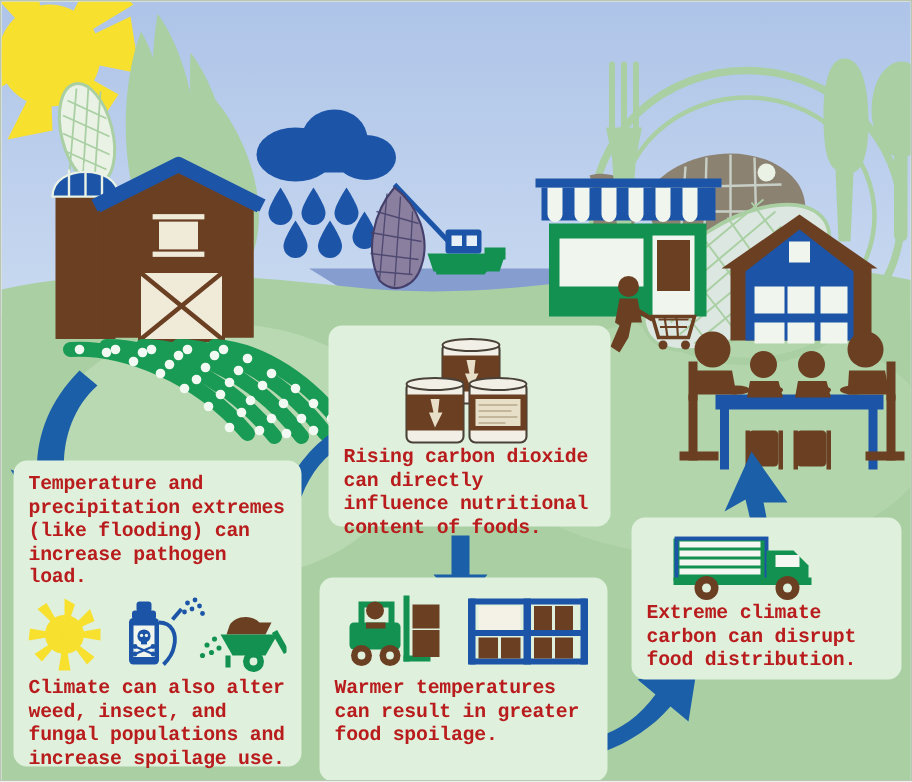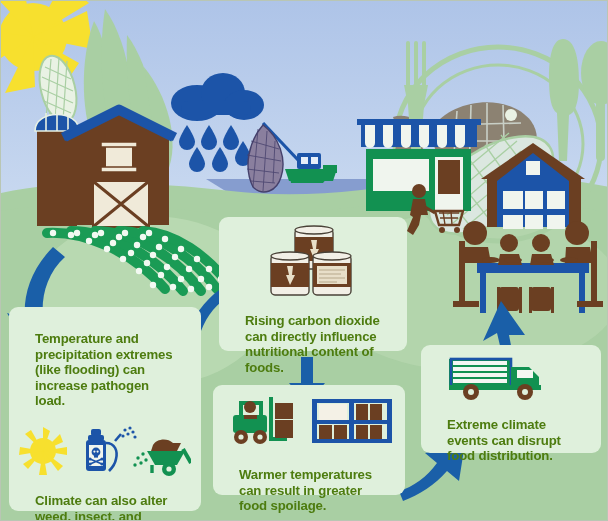--- a/index.html
+++ b/index.html
@@ -7,28 +7,28 @@
   #stage{
     position:relative;width:608px;height:521px;overflow:hidden;
     border:1px solid #b9c6b4;box-sizing:border-box;
   }
   .layer{position:absolute;left:0;top:0;width:608px;height:521px;}
   .textbox{
     position:absolute;background:#dff0dc;border-radius:9px;
     box-sizing:border-box;padding:8px 10px;
   }
   .textbox p{
-    margin:16px;color:#4d7c0f;font-weight:bold;
-    font-family:Liberation Sans, sans-serif;
+    margin:0;color:#b91c1c;font-weight:bold;
+    font-family:Liberation Mono, monospace;
     font-size:13.2px;line-height:15.6px;letter-spacing:-0.15px;
   }
   .icons-row{height:52px;position:relative;margin:4px 0 2px 0;}
   #box-left{left:8px;top:306px;width:192px;height:204px;}
   #box-center{left:218px;top:216px;width:188px;height:134px;}
-  #box-bottom{left:212px;top:384px;width:192px;height:110px;}
+  #box-bottom{left:212px;top:384px;width:192px;height:136px;}
   #box-right{left:420px;top:344px;width:180px;height:108px;}
 </style>
 </head>
 <body>
 
 <div id="stage">
 
   <svg class="layer" viewBox="0 0 608 521" xmlns="http://www.w3.org/2000/svg">
     <defs>
       <linearGradient id="sky" x1="0" y1="0" x2="0" y2="1">
@@ -474,16 +474,16 @@
         <rect x="8" y="6" width="60" height="28" fill="none" stroke="#1c54a8" stroke-width="2.6"></rect>
         <path d="M68,14 L86,14 L96,24 L96,34 L68,34 Z" fill="#129151"></path>
         <rect x="74" y="17" width="16" height="8" fill="#f4f7f2"></rect>
         <rect x="6" y="32" width="92" height="5" fill="#129151"></rect>
         <circle cx="28" cy="39" r="8" fill="#6b3f22"></circle>
           <circle cx="28" cy="39" r="3" fill="#dff0dc"></circle>
         <circle cx="82" cy="39" r="8" fill="#6b3f22"></circle>
           <circle cx="82" cy="39" r="3" fill="#dff0dc"></circle>
       </svg>
     </div>
-    <p>Extreme climate events can disrupt food distribution.</p>
+    <p>Extreme climate carbon can disrupt food distribution.</p>
   </div>
 
 </div>
 
 </body></html>

